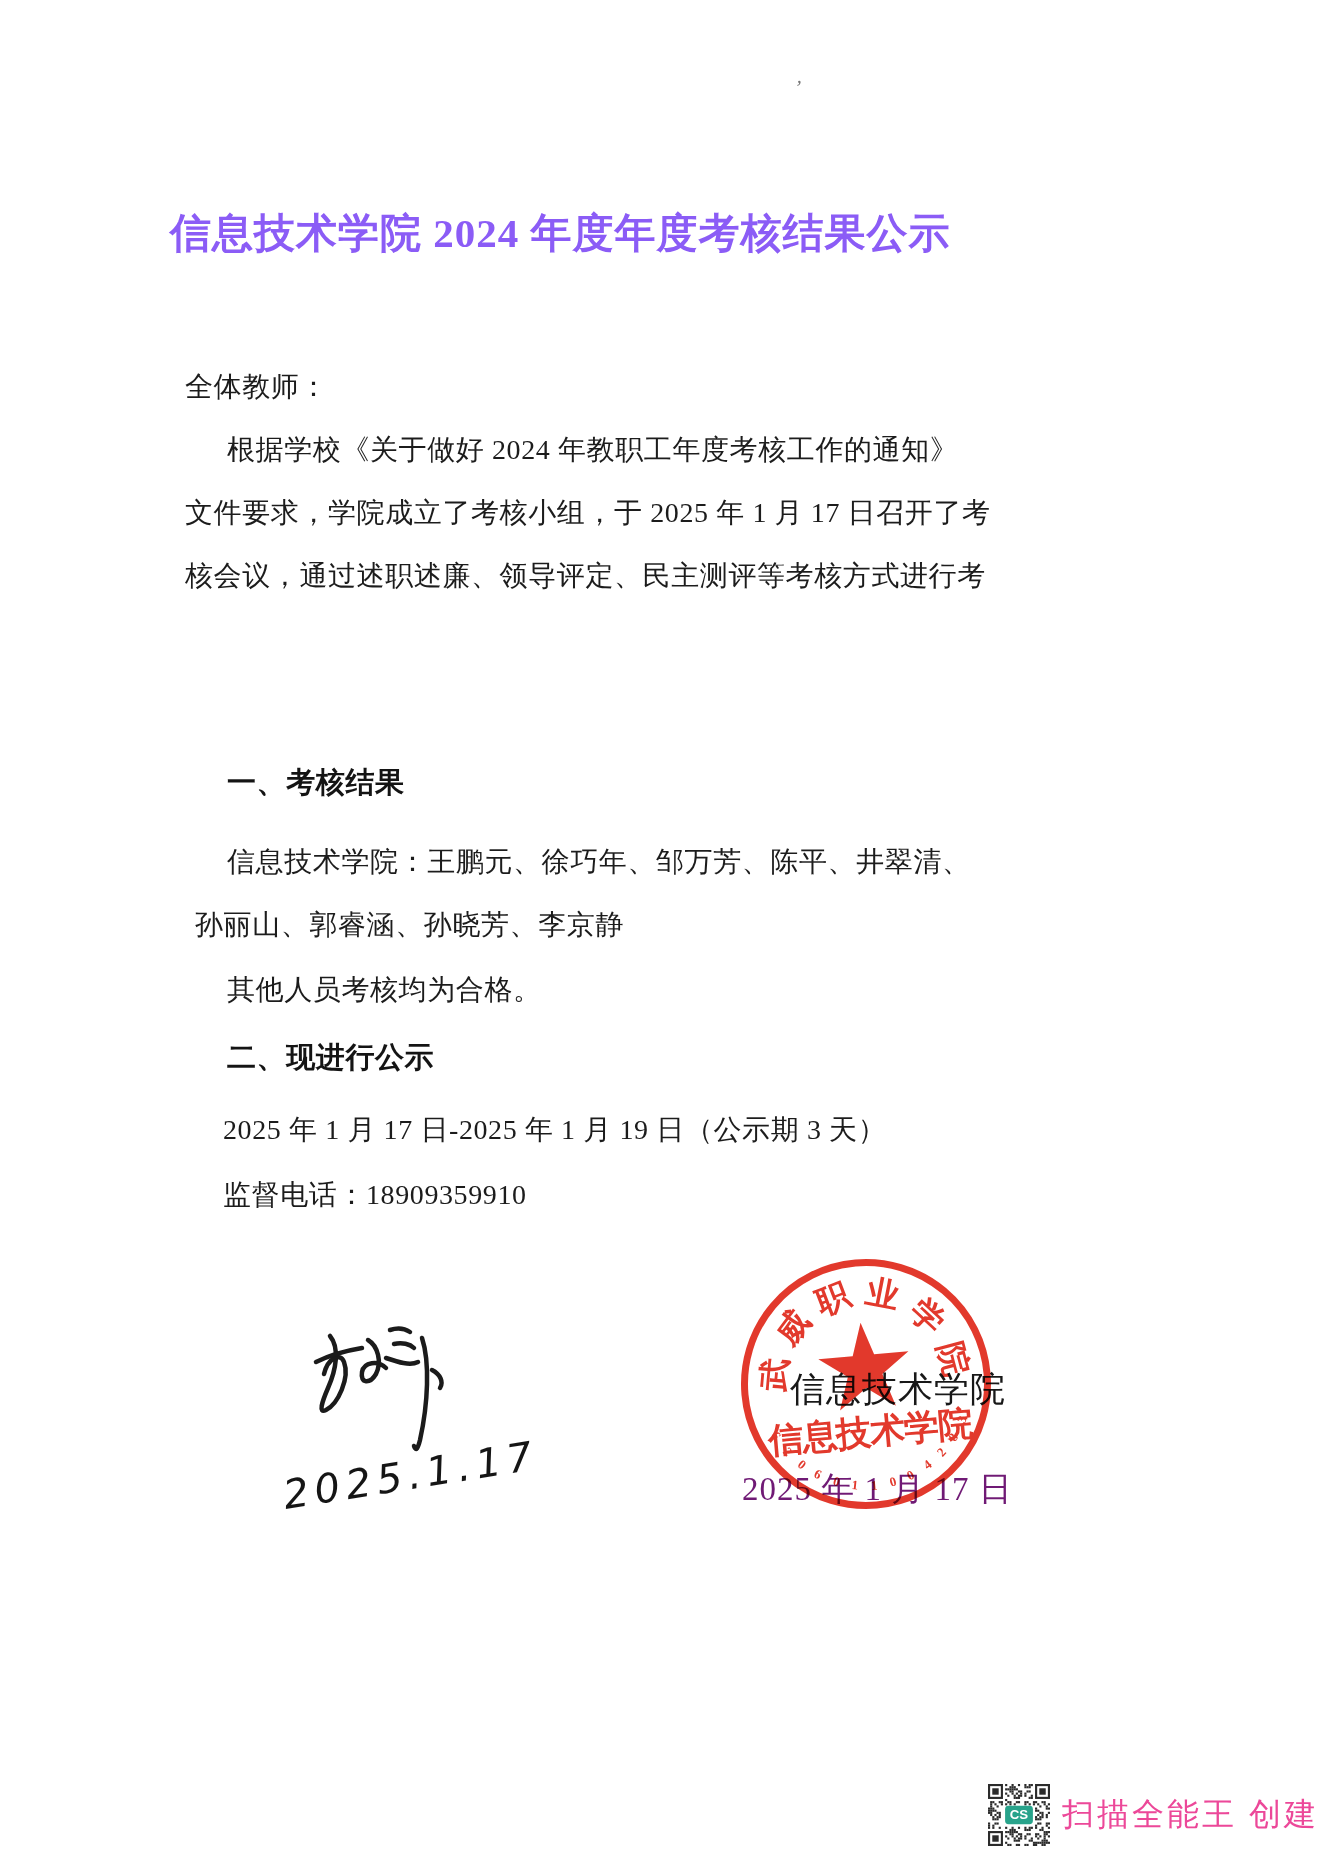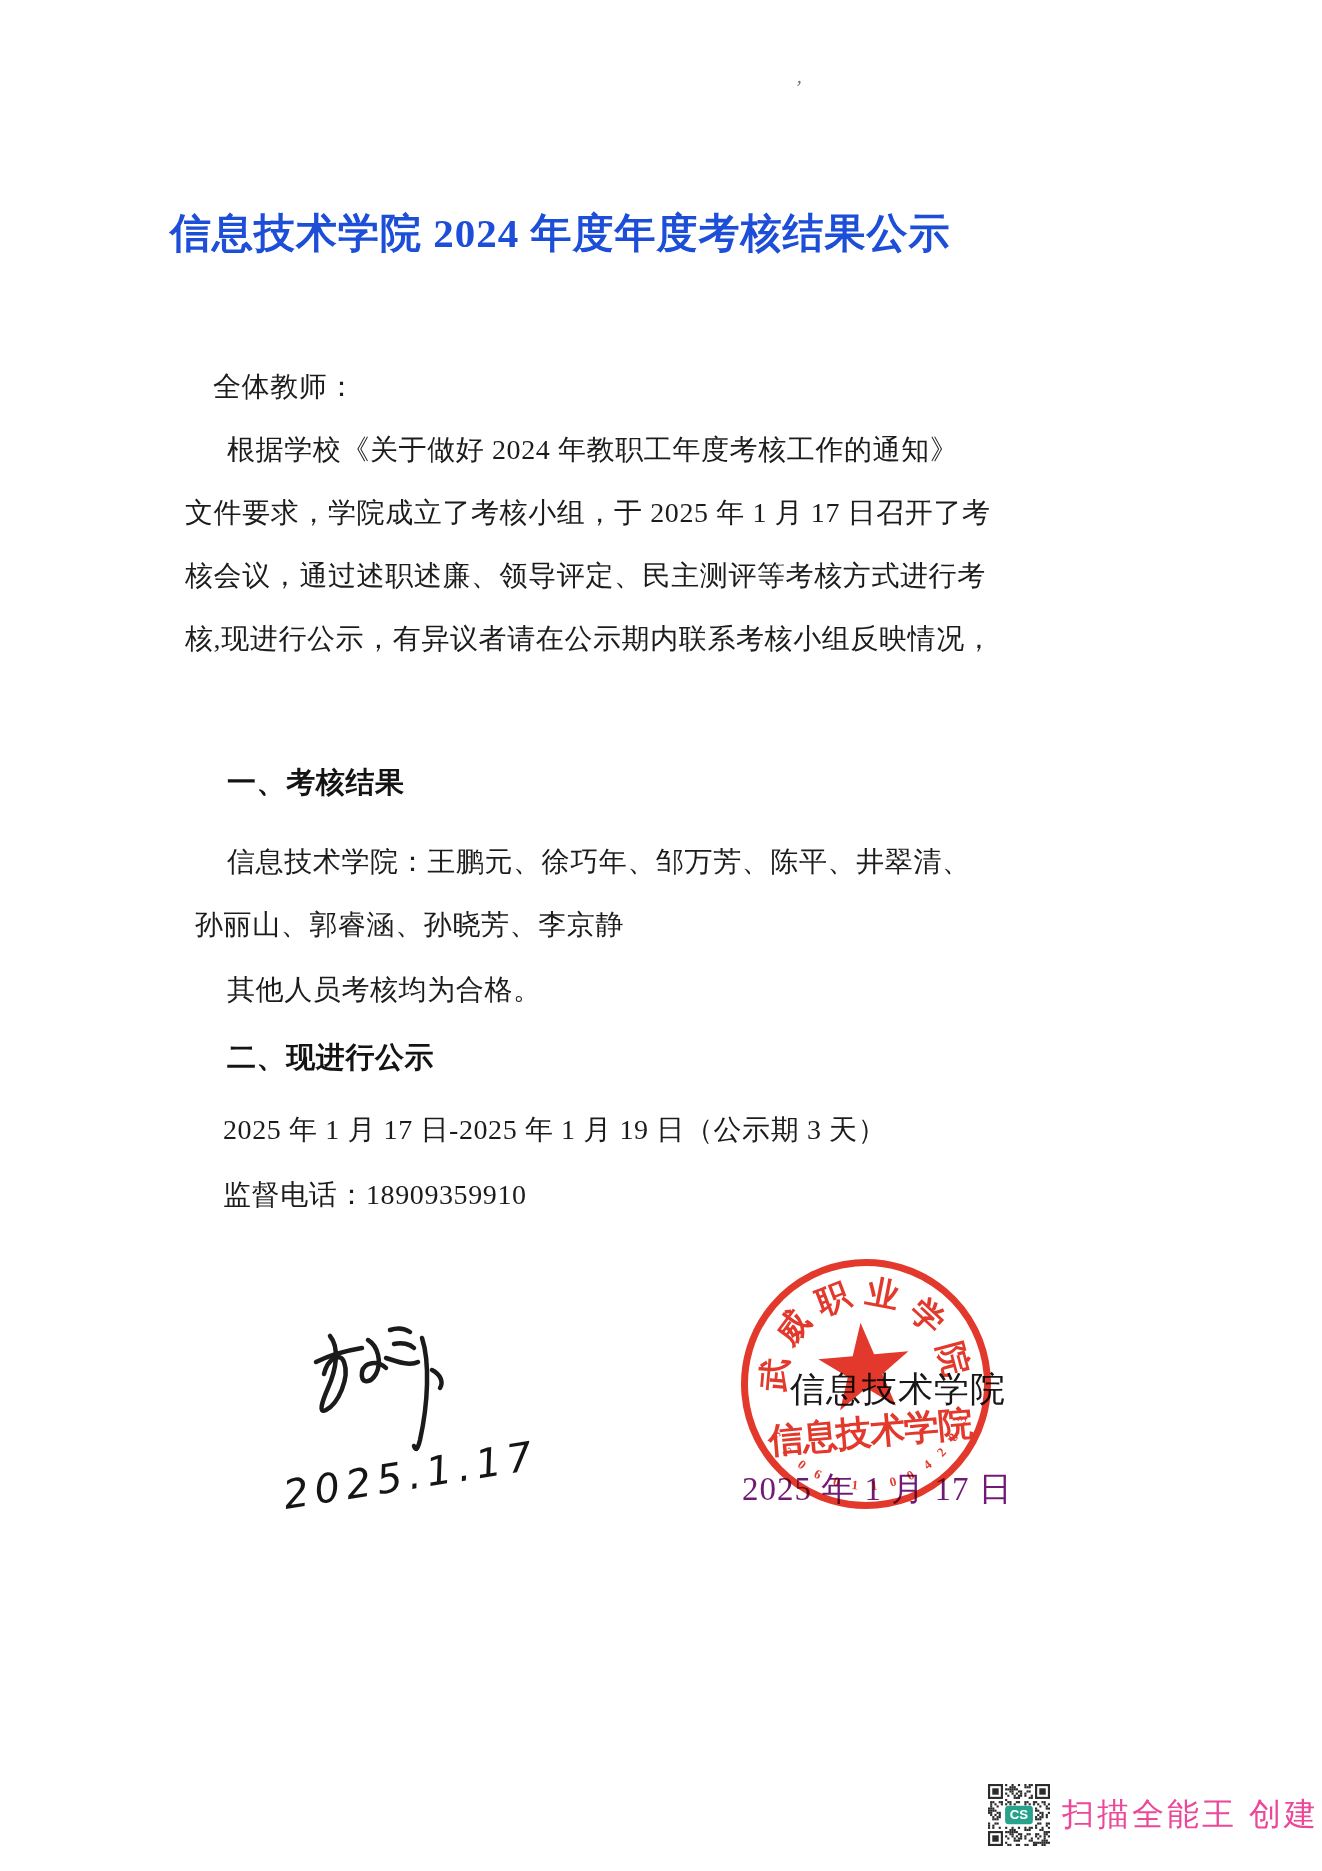--- a/index.html
+++ b/index.html
@@ -4,21 +4,21 @@
 <style>
   html,body{margin:0;padding:0;background:#e8e8e8;}
   .page{
     position:relative;width:1322px;height:1871px;margin:0 auto;
     background:#ffffff;overflow:hidden;
     font-family:"Liberation Serif",serif;color:#1c1c1c;
   }
   .abs{position:absolute;white-space:nowrap;}
   .title{
     left:170px;top:206px;width:764px;text-align:center;
-    font-size:41px;font-weight:bold;letter-spacing:1px;color:#1d4ed8;
+    font-size:41px;font-weight:bold;letter-spacing:1px;color:#8b5cf6;
   }
   .line{font-size:28px;letter-spacing:.6px;}
   .heading{font-weight:bold;font-family:Liberation Serif, serif;font-size:29px;color:#141414;}
   .artifact{left:795px;top:76px;font-size:20px;color:#777;transform:rotate(8deg);}
 
   
   .unit-name{left:790px;top:1366px;font-size:35px;letter-spacing:1px;color:#181818;}
   .unit-date{left:742px;top:1428px;font-size:33px;letter-spacing:1px;color:#701a75;margin-top:39px;}
 
   
@@ -59,26 +59,25 @@
 </style>
 </head>
 <body>
 
 <div class="page">
 
   <span class="abs artifact">’</span>
 
   <div class="abs title">信息技术学院 2024 年度年度考核结果公示</div>
 
-  <div class="abs line" style="left:185px;top:368px;margin-left:28px;">全体教师：</div>
+  <div class="abs line" style="left:185px;top:368px;">全体教师：</div>
 
   <div class="abs line" style="left:227px;top:431px;">根据学校《关于做好 2024 年教职工年度考核工作的通知》</div>
   <div class="abs line" style="left:185px;top:494px;">文件要求，学院成立了考核小组，于 2025 年 1 月 17 日召开了考</div>
   <div class="abs line" style="left:185px;top:557px;">核会议，通过述职述廉、领导评定、民主测评等考核方式进行考</div>
-  <div class="abs line" style="left:185px;top:620px;">核,现进行公示，有异议者请在公示期内联系考核小组反映情况，</div>
 
   <div class="abs line heading" style="left:227px;top:763px;">一、考核结果</div>
 
   <div class="abs line" style="left:227px;top:843px;">信息技术学院：王鹏元、徐巧年、邹万芳、陈平、井翠清、</div>
   <div class="abs line" style="left:195px;top:906px;">孙丽山、郭睿涵、孙晓芳、李京静</div>
   <div class="abs line" style="left:227px;top:971px;">其他人员考核均为合格。</div>
 
   <div class="abs line heading" style="left:227px;top:1038px;">二、现进行公示</div>
 
   <div class="abs line" style="left:223px;top:1111px;">2025 年 1 月 17 日-2025 年 1 月 19 日（公示期 3 天）</div>

